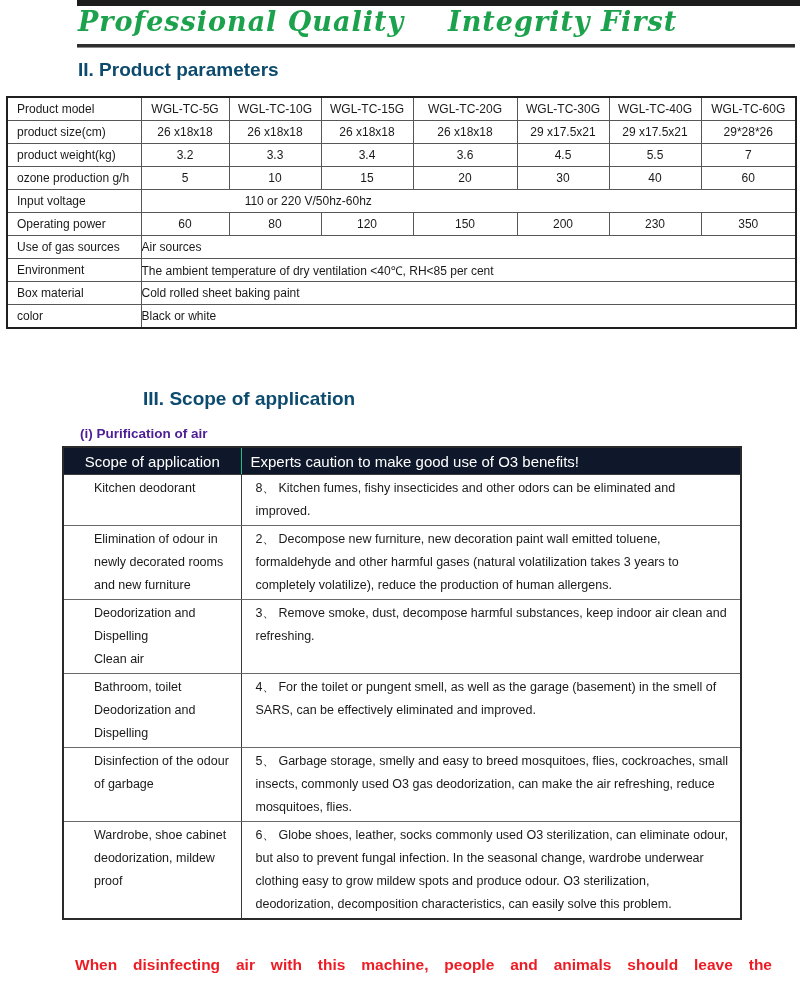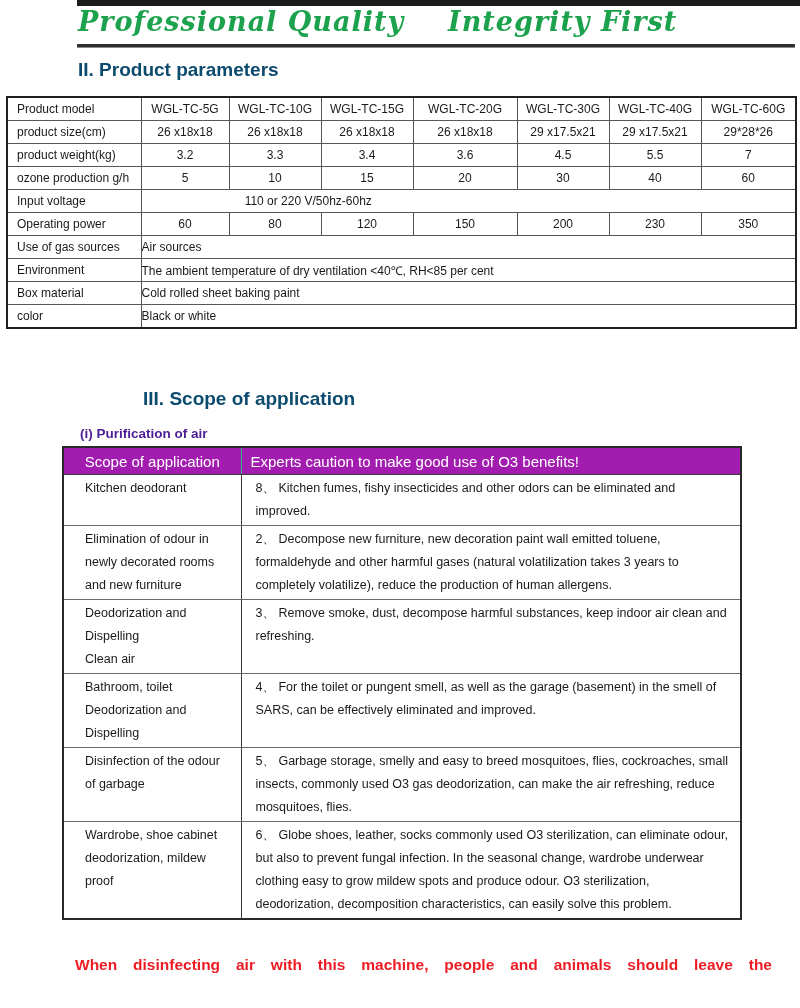--- a/index.html
+++ b/index.html
@@ -29,26 +29,26 @@
                    text-align:center;overflow:hidden;white-space:nowrap;}
   #params-table td.lbl{text-align:left;padding-left:9px;}
   #params-table tr.blue td{background:#29abe2;color:#0d2235;}
   #params-table td.span-v{text-align:center;padding-right:320px;}
   #params-table td.span-m{text-align:left;padding-right:60px;}
   #params-table td.span-s{text-align:left;padding-right:44px;}
 
   
   #scope-table{position:absolute;top:446px;left:62px;width:678px;
                font-size:12.5px;border:2px solid #2a2a2a;}
-  #scope-table thead td{background:#a21caf;color:#ffffff;font-size:15px;height:24px;
+  #scope-table thead td{background:#0f172a;color:#ffffff;font-size:15px;height:24px;
                         border:1px solid #27bd8a;border-bottom:1px solid #3a3a3a;vertical-align:middle;}
   #scope-table thead td.c1{text-align:center;}
   #scope-table thead td.c2{text-align:left;padding-left:9px;}
   #scope-table tbody td{border:1px solid #6a6a6a;vertical-align:top;
-                        line-height:23px;padding:2px 4px 2px 21px;margin-left:9px;}
+                        line-height:23px;padding:2px 4px 2px 30px;margin-left:9px;}
   #scope-table tbody td.scope{white-space:pre-line;border-right:1px solid #3a3a3a;}
   #scope-table tbody td.desc{padding-left:14px;padding-right:10px;}
 
   
   #warning{position:absolute;top:952px;left:75px;width:697px;
            color:#ed1c24;font-weight:bold;font-size:15.5px;line-height:25px;}
   #warning .jline{display:block;text-align:justify;text-align-last:justify;}
   #warning .lline{display:block;text-align:left;margin-top:44px;}
 </style>
 </head>

